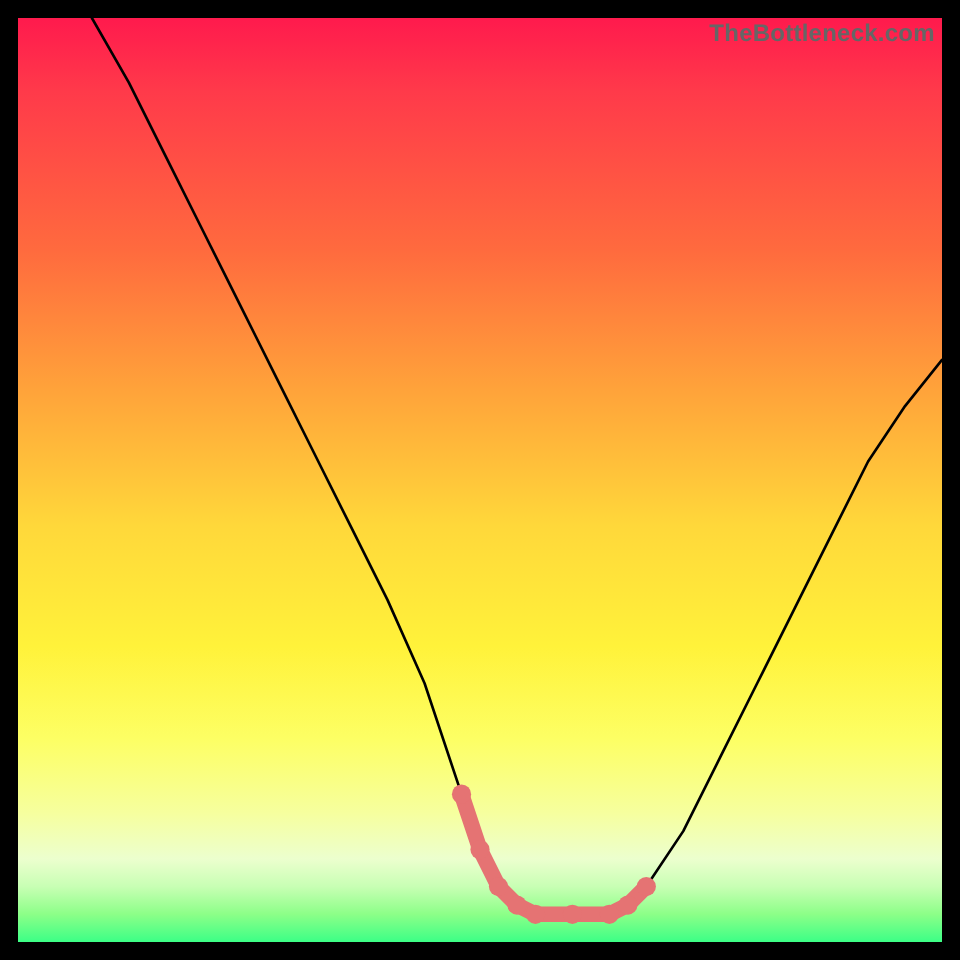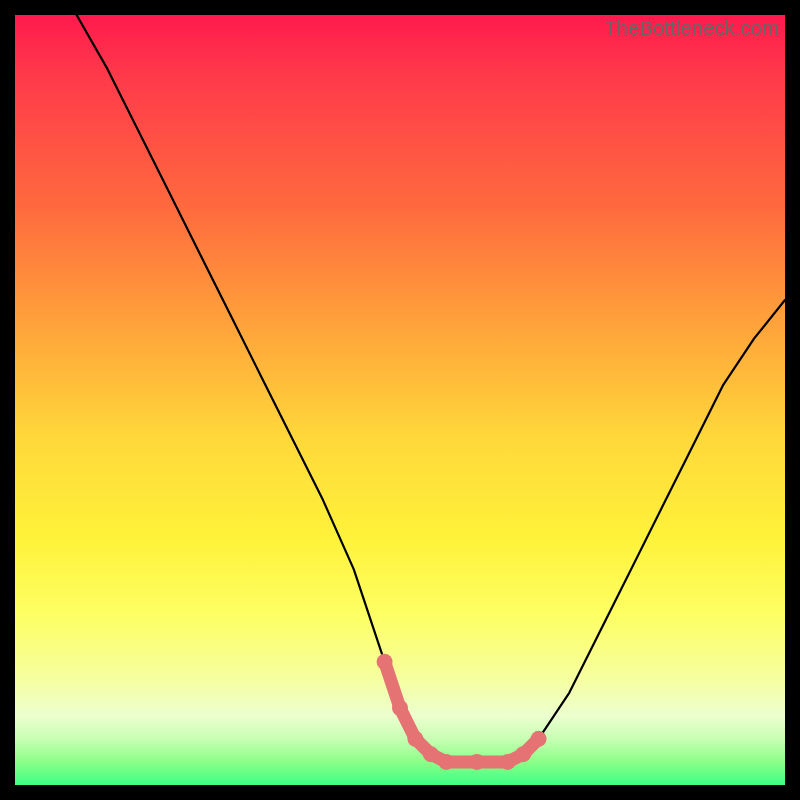--- a/index.html
+++ b/index.html
@@ -39,21 +39,21 @@
       #8cff88 97%,
       #3cff86 100%
     );
   }
   .watermark {
     position: absolute;
     top: 2px;
     right: 6px;
     color: #666;
     font-size: 20px;
-    font-weight: 400;
+    font-weight: 700;
     letter-spacing: 0.2px;
     user-select: none;
     text-align: center;
   }
   svg.curve {
     position: absolute;
     left: 0;
     top: 0;
     width: 770px;
     height: 770px;

